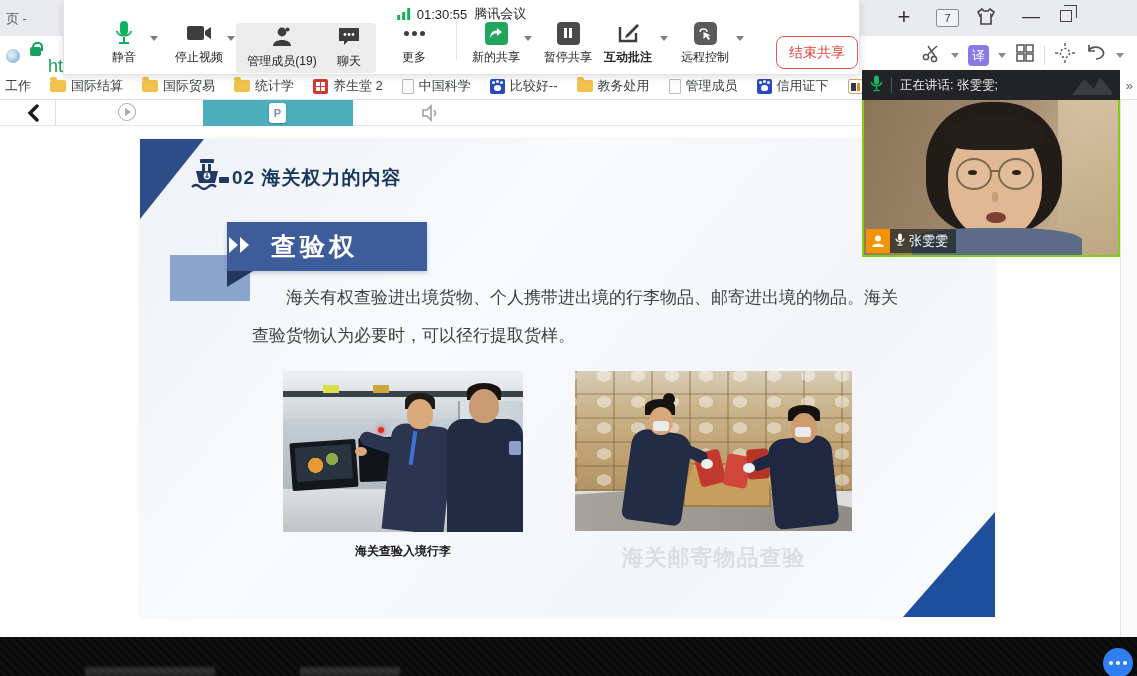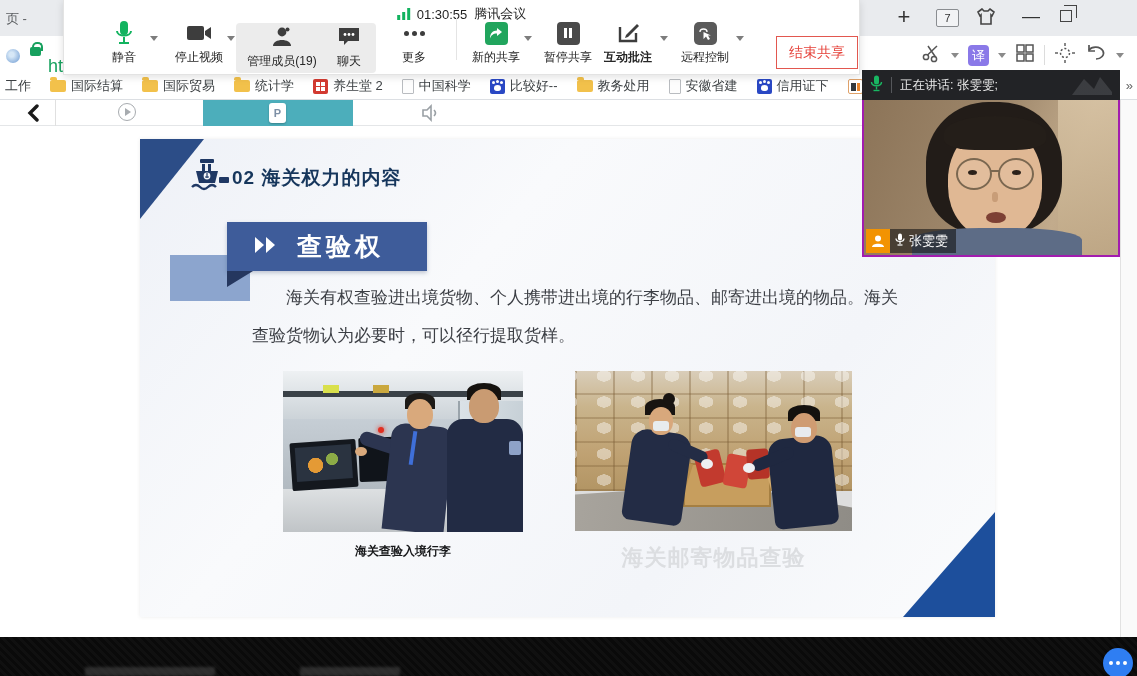--- a/index.html
+++ b/index.html
@@ -57,21 +57,21 @@
   .p-box { position:absolute; left:66px; top:3px; width:17px; height:20px; background:#fff; border-radius:3px; box-shadow:0 1px 2px rgba(0,0,0,.25); font-size:11px; font-weight:bold; color:#7d8fa5; text-align:center; line-height:20px; }
   .speaker-icon { position:absolute; left:420px; top:4px; }
 
   .slide { position:absolute; left:140px; top:39px; width:855px; height:478px; background:linear-gradient(130deg,#eef1f7 0%,#f9fafc 35%,#f3f5f9 70%,#fbfcfd 100%); box-shadow:0 0 4px rgba(0,0,0,.08); overflow:hidden; }
   .tri-tl { position:absolute; left:0; top:0; width:0; height:0; border-top:80px solid #2c4d87; border-right:64px solid transparent; }
   .tri-br { position:absolute; right:0; bottom:0; width:0; height:0; border-bottom:105px solid #1d4f9c; border-left:92px solid transparent; }
   .slide-head { position:absolute; left:48px; top:18px; display:flex; align-items:center; gap:0; }
   .slide-title { font-size:19px; font-weight:bold; color:#16365c; letter-spacing:1px; }
 
   .banner-sq { position:absolute; left:30px; top:116px; width:80px; height:46px; background:#8ca5ce; }
-  .banner { position:absolute; left:87px; top:83px; width:200px; height:49px; background:#3e5c9a; display:flex; align-items:center; gap:14px; padding-left:26px; box-shadow:0 2px 4px rgba(30,50,90,.25); }
+  .banner { position:absolute; left:87px; top:83px; width:200px; height:49px; background:#3e5c9a; display:flex; align-items:center; gap:14px; box-shadow:0 2px 4px rgba(30,50,90,.25); }
   .banner-fold { position:absolute; left:87px; top:132px; width:0; height:0; border-top:16px solid #25375f; border-left:26px solid transparent; transform:scaleX(-1); }
   .banner-title { color:#fff; font-size:25px; font-weight:bold; letter-spacing:4px; }
 
   .slide-body { position:absolute; left:112px; top:140px; width:648px; font-size:17px; line-height:2.25; color:#3c3f45; text-indent:2em; }
 
   .photo { position:absolute; top:232px; overflow:hidden; background:#ddd; }
   .photo-left { left:143px; width:240px; height:161px; }
   .photo-right { left:435px; width:277px; height:160px; }
   .caption-left { position:absolute; left:143px; top:404px; width:240px; text-align:center; font-size:12px; font-weight:bold; color:#17181a; }
   .caption-right { position:absolute; left:435px; top:404px; width:277px; text-align:center; font-size:22px; font-weight:bold; color:#dcdee1; letter-spacing:1px; }
@@ -142,27 +142,27 @@
   .meeting-panel { position:absolute; left:63px; top:0; width:797px; height:75px; background:#fff; border:1px solid #e3e3e3; border-top:none; box-shadow:0 2px 8px rgba(0,0,0,.12); }
   .mp-head { position:absolute; left:50%; transform:translateX(-50%); top:5px; display:flex; align-items:center; gap:7px; font-size:13px; color:#1f1f1f; }
   .sig { display:flex; align-items:flex-end; gap:2px; height:12px; }
   .sig i { width:3px; background:#12b35f; display:block; }
   .mt-btn { position:absolute; top:19px; text-align:center; color:#262626; font-size:12px; cursor:default; }
   .mt-btn .ic { height:28px; display:flex; align-items:center; justify-content:center; }
   .mt-btn .lb { margin-top:2px; white-space:nowrap; }
   .mt-btn.active { background:#ececec; border-radius:4px; padding:0 6px; top:23px; height:50px; }
   .mt-caret { position:absolute; top:36px; width:0; height:0; border-left:4px solid transparent; border-right:4px solid transparent; border-top:5px solid #7d7d7d; }
   .mt-div { position:absolute; left:392px; top:18px; width:1px; height:42px; background:#e4e4e4; }
-  .end-share-btn { position:absolute; left:712px; top:36px; width:82px; height:33px; border:1px solid #e2574f; border-radius:0; background:#fff; color:#e6443c; font-size:14px; text-align:center; line-height:31px; }
+  .end-share-btn { position:absolute; left:712px; top:36px; width:82px; height:33px; border:1px solid #e2574f; border-radius:8px; background:#fff; color:#e6443c; font-size:14px; text-align:center; line-height:31px; }
   .sq-ic { width:23px; height:23px; border-radius:4px; display:flex; align-items:center; justify-content:center; }
   .dots3 { display:flex; gap:3px; }
   .dots3 i { width:5px; height:5px; border-radius:50%; background:#3d3d3d; }
 
   
-  .video-panel { position:absolute; left:862px; top:70px; width:258px; height:187px; background:#a21caf; }
+  .video-panel { position:absolute; left:862px; top:70px; width:258px; height:187px; background:#84cc16; }
   .vp-head { position:absolute; left:0; top:0; width:258px; height:30px; background:#222326; display:flex; align-items:center; padding:0 8px; gap:8px; }
   .vp-div { width:1px; height:16px; background:#55575b; }
   .vp-label { color:#e8e8e8; font-size:12.5px; }
   .vp-logo { position:absolute; right:8px; top:5px; width:40px; height:20px; opacity:.35;
      background:linear-gradient(#6a6d72,#6a6d72); clip-path:polygon(0 100%,30% 20%,55% 70%,70% 10%,100% 85%,100% 100%); }
   .vp-video { position:absolute; left:2px; top:30px; width:254px; height:155px; overflow:hidden; background:linear-gradient(110deg,#8c7458 0%,#9d866a 45%,#c2ab8c 75%,#b49a7c 100%); }
   .vv { position:absolute; }
   .vv-panelR { right:0; top:0; width:60px; height:155px; background:linear-gradient(#d9c5a6,#c0a987); opacity:.8; }
   .vv-hair { left:62px; top:2px; width:136px; height:132px; border-radius:46% 46% 40% 40%; background:#221c18; }
   .vv-face { left:84px; top:26px; width:94px; height:112px; border-radius:48% 48% 44% 46%; background:#e0b globalThis; background:#e0b894; }
@@ -270,21 +270,21 @@
     <span class="bm">
         <i class="bm-ic-paw"></i>
         <span>比较好--</span>
       </span>
     <span class="bm">
         <i class="bm-ic-folder"></i>
         <span>教务处用</span>
       </span>
     <span class="bm">
         <i class="bm-ic-page"></i>
-        <span>安徽省建</span>
+        <span>管理成员</span>
       </span>
     <span class="bm">
         <i class="bm-ic-paw"></i>
         <span>信用证下</span>
       </span>
     <span class="bm">
         <i class="bm-ic-zhi"></i>
         <span>不端czz</span>
       </span>
     <span class="bm-overflow">»</span>

